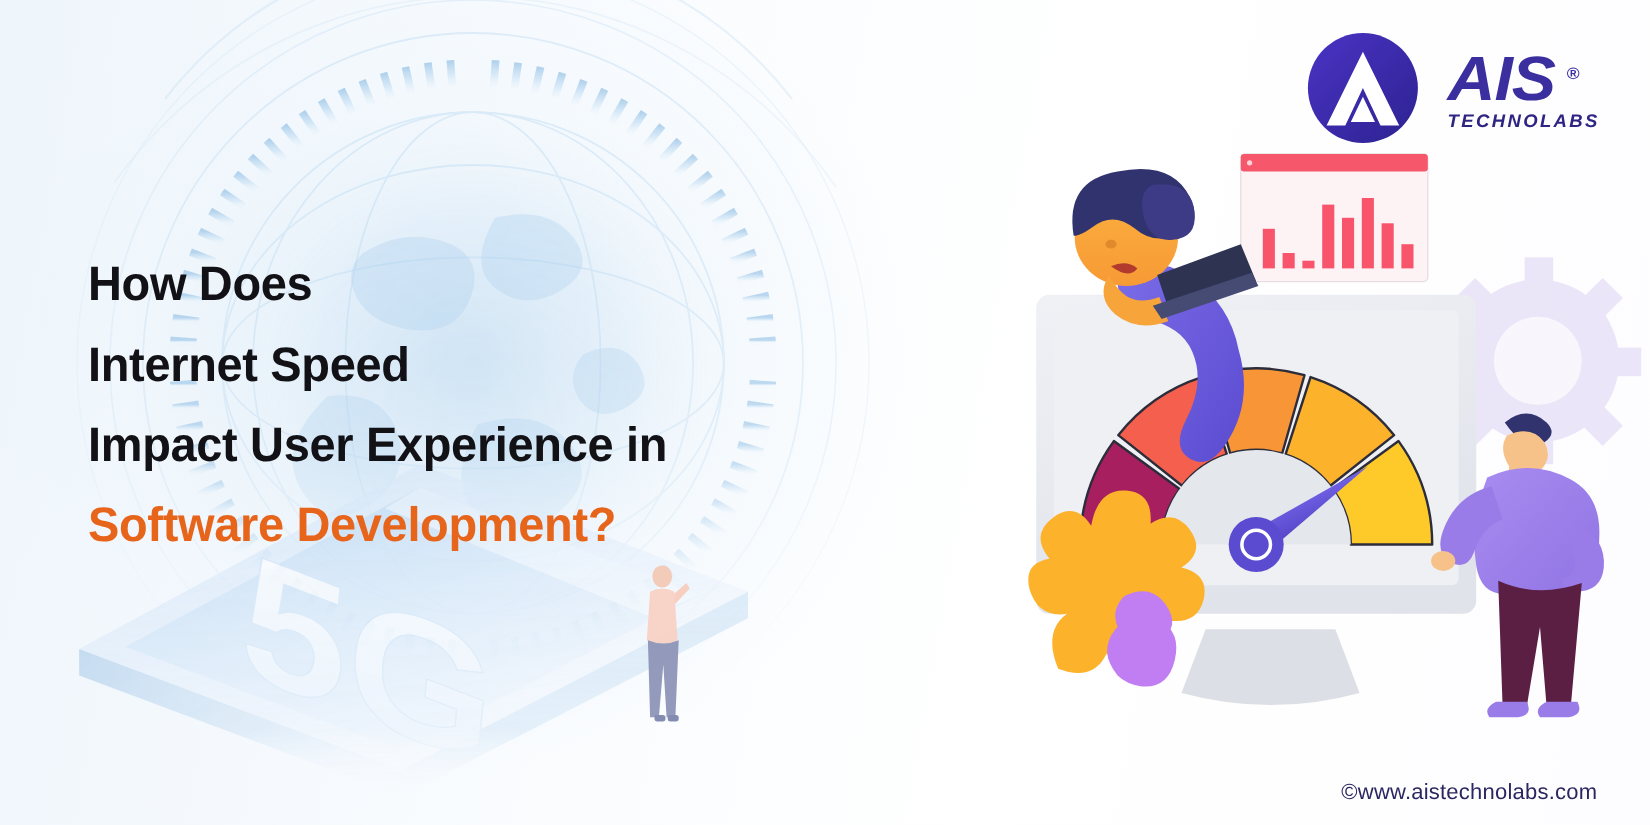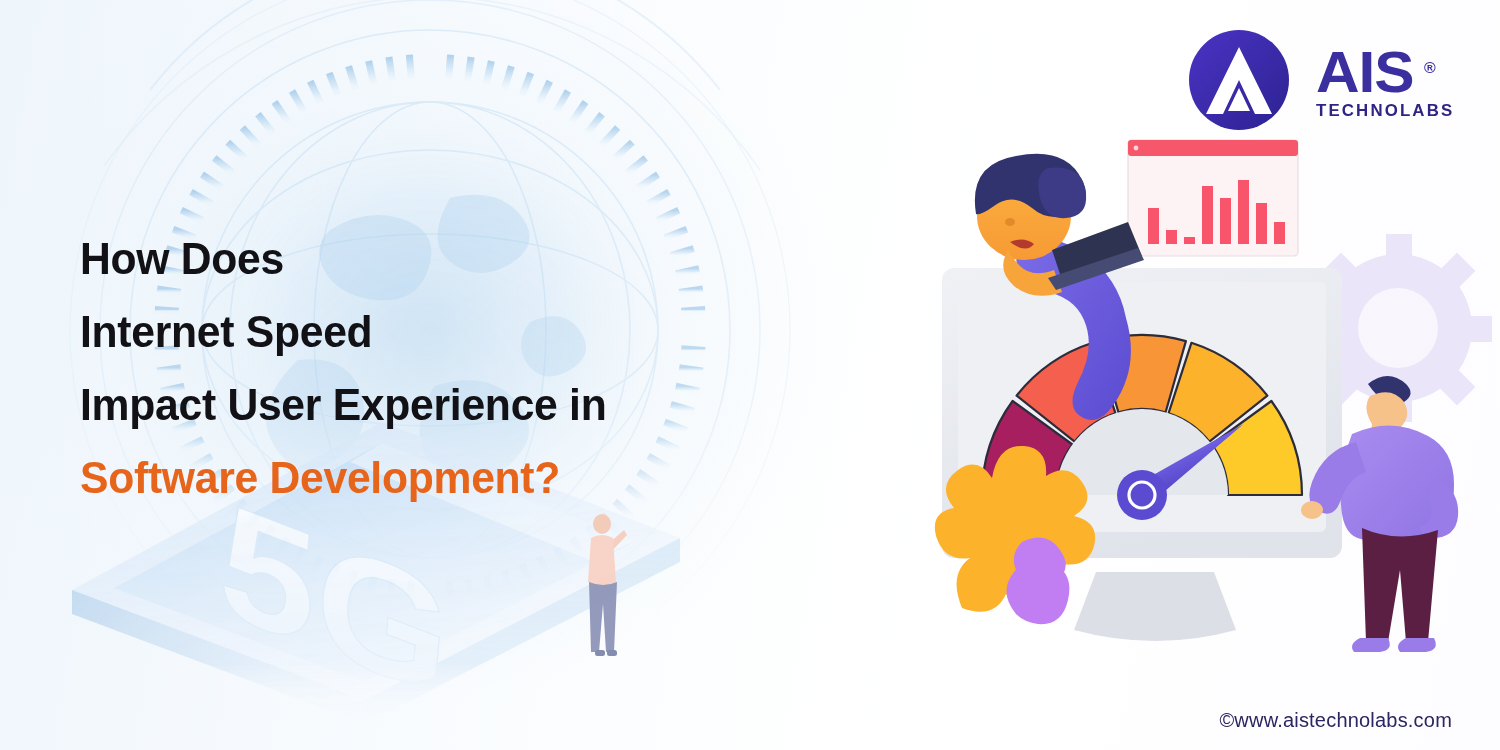--- a/index.html
+++ b/index.html
@@ -43,21 +43,21 @@
     line-height:73px;
     letter-spacing:-0.3px;
     color:#111116;
     white-space:nowrap;
     transform:scaleX(0.97);
     transform-origin:left center;
   }
   .headline .line.accent { color:#e7641b; }
 
   
-  .logo { position:absolute; right:48px; top:28px; display:flex; align-items:center; gap:25px; z-index:8; }
+  .logo { position:absolute; right:48px; top:28px; display:flex; align-items:center; gap:25px; z-index:8;font-style:italic; }
   .logo-mark { width:104px; height:104px; flex:0 0 104px; }
   .logo-mark svg { width:100%; height:100%; display:block; }
   .logo-text { display:flex; flex-direction:column; align-items:flex-start; padding-top:6px; }
   .logo-word {
     font-family:"Liberation Sans", sans-serif;
     font-weight:bold; font-size:57px; line-height:52px;
     color:#3b2fa0; letter-spacing:-1px;
     position:relative; transform:scaleX(1.06); transform-origin:left center;
   }
   .logo-reg {

